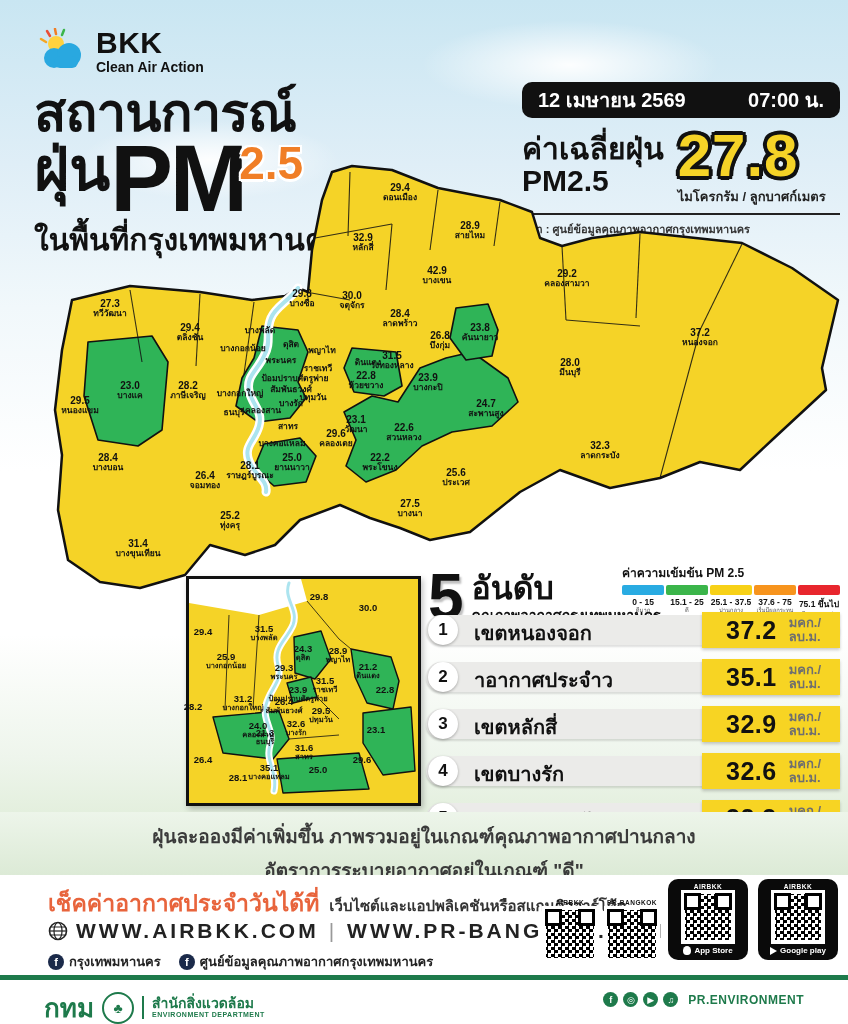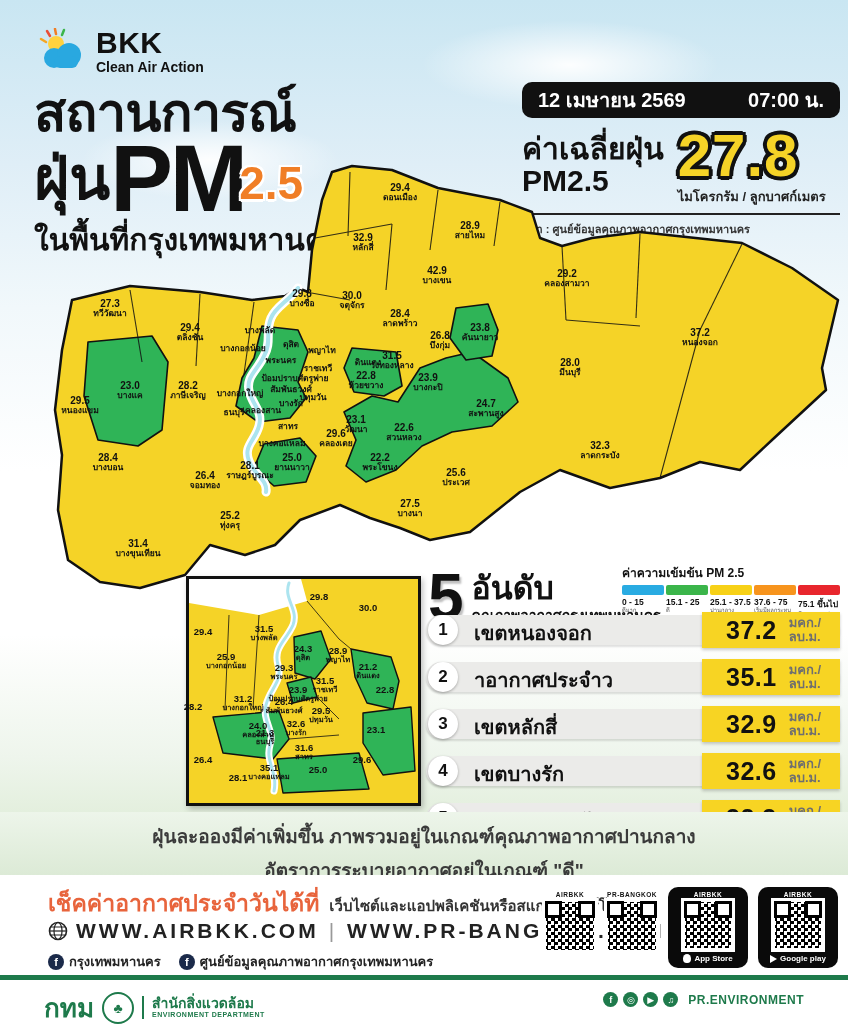--- a/index.html
+++ b/index.html
@@ -7,21 +7,21 @@
     font-family:"Liberation Sans","DejaVu Sans",sans-serif;color:#111;
     background:linear-gradient(180deg,#c9e6f2 0%,#dfeef7 16%,#f1f8fb 30%,#ffffff 46%,#ffffff 62%,#eef5ec 74%,#e3efdd 79.6%,#dcead7 85.4%,#ffffff 85.5%,#ffffff 100%);}
   .cloud{position:absolute;border-radius:50%;background:radial-gradient(ellipse at center,rgba(255,255,255,.95),rgba(255,255,255,0) 70%);}
   
   .logo{position:absolute;left:36px;top:28px;display:flex;align-items:flex-start;}
   .logo-txt{margin-left:4px;line-height:1;}
   .logo-bkk{font-size:30px;font-weight:bold;letter-spacing:.5px;}
   .logo-sub{font-size:14px;font-weight:bold;margin-top:2px;}
   .title{position:absolute;left:34px;top:88px;line-height:.96;}
   .t1{font-size:53px;font-weight:bold;letter-spacing:-1px;}
-  .t2{display:flex;align-items:center;margin-top:2px;}
+  .t2{display:flex;align-items:flex-start;margin-top:2px;}
   .t2a{font-size:60px;font-weight:bold;}
   .t2b{font-size:94px;font-weight:bold;letter-spacing:-3px;line-height:.8;}
   .t2c{font-size:46px;font-weight:bold;color:#f07e26;margin-left:-6px;margin-bottom:-10px;
        text-shadow:-2px -2px 0 #fff,2px -2px 0 #fff,-2px 2px 0 #fff,2px 2px 0 #fff,0 3px 0 #fff;}
   .t3{font-size:30px;font-weight:bold;margin-top:10px;}
   
   .info{position:absolute;left:522px;top:82px;width:318px;}
   .date-pill{background:#111;color:#fff;border-radius:10px;height:36px;display:flex;align-items:center;justify-content:space-between;padding:0 16px;font-size:20px;font-weight:bold;}
   .avg-row{display:flex;margin-top:8px;align-items:center;}
   .avg-labels{font-size:30px;font-weight:bold;line-height:1.05;}
@@ -44,21 +44,21 @@
   .inset .dname{font-size:7.5px;}
   
   .rank-head{position:absolute;left:428px;top:570px;display:flex;align-items:flex-start;}
   .rank-5{font-size:64px;font-weight:bold;line-height:.85;text-shadow:2px 3px 2px rgba(0,0,0,.25);}
   .rank-head-txt{margin-left:8px;margin-top:2px;line-height:1;}
   .rank-title{font-size:32px;font-weight:bold;}
   .rank-sub{font-size:14px;font-weight:bold;margin-top:4px;}
   .legend{position:absolute;left:622px;top:563px;width:218px;}
   .legend-title{font-size:12px;font-weight:bold;margin-bottom:3px;}
   .legend-bars{display:flex;gap:2px;}
-  .legend-item{width:42px;}
+  .legend-item{width:42px;text-align:center;}
   .legend-swatch{height:10px;border-radius:2px;}
   .legend-range{font-size:8.5px;font-weight:bold;margin-top:2px;white-space:nowrap;}
   .legend-label{font-size:5.8px;color:#555;line-height:1.1;}
   .legend-note{font-size:7.5px;color:#444;text-align:right;margin-top:4px;border-top:1px solid #999;padding-top:3px;}
   .rank-rows{position:absolute;left:426px;top:612px;width:414px;}
   .rank-row{position:relative;height:34px;margin-bottom:13px;}
   .row-pill{position:absolute;left:0;top:3px;width:100%;height:30px;background:#ebebe9;border-radius:17px;box-shadow:0 2px 2px rgba(0,0,0,.12);}
   .row-num{position:absolute;left:2px;top:3px;width:30px;height:30px;border-radius:50%;background:#fff;box-shadow:0 1px 3px rgba(0,0,0,.3);display:flex;align-items:center;justify-content:center;font-size:17px;font-weight:bold;}
   .row-name{position:absolute;left:48px;top:5px;font-size:20px;font-weight:bold;}
   .row-chip{position:absolute;right:0;top:0;width:138px;height:36px;background:#f7d423;display:flex;align-items:center;box-shadow:0 2px 3px rgba(0,0,0,.2);}
@@ -72,21 +72,21 @@
   
   .footer{position:absolute;left:0;top:875px;width:848px;height:100px;background:#fff;}
   .f-line1{position:absolute;left:48px;top:10px;display:flex;align-items:baseline;}
   .f-check{font-size:23px;font-weight:bold;color:#e8643c;}
   .f-checksub{font-size:15px;font-weight:bold;color:#333;margin-left:10px;}
   .f-line2{position:absolute;left:48px;top:44px;display:flex;align-items:center;font-size:21px;font-weight:bold;letter-spacing:3px;color:#222;}
   .f-sep{margin:0 10px;color:#999;font-weight:normal;}
   .f-line3{position:absolute;left:48px;top:76px;display:flex;align-items:center;gap:18px;font-size:13px;font-weight:bold;color:#222;}
   .fb{display:flex;align-items:center;gap:5px;}
   .fb-ic{width:16px;height:16px;border-radius:50%;background:#1b2a4a;color:#fff;font-size:11px;font-weight:bold;display:flex;align-items:center;justify-content:center;}
-  .qr-zone{position:absolute;right:10px;top:12px;display:flex;gap:10px;align-items:flex-start;}
+  .qr-zone{position:absolute;right:10px;top:4px;display:flex;gap:10px;align-items:flex-end;}
   .qr-plain{text-align:center;}
   .qr-lab{font-size:6.5px;font-weight:bold;letter-spacing:.5px;margin:4px 0 2px;}
   .qr{width:52px;height:52px;background:conic-gradient(#000 25%,#fff 0 50%,#000 0 75%,#fff 0);background-size:7px 7px;outline:4px solid #fff;outline-offset:-2px;position:relative;}
   .qr:before,.qr:after{content:"";position:absolute;width:11px;height:11px;border:3px solid #000;background:#fff;}
   .qr:before{left:1px;top:1px;} .qr:after{right:1px;top:1px;}
   .qr-app{width:72px;background:#0a0a0a;border-radius:10px;padding:4px 4px 5px;text-align:center;color:#fff;}
   .qr-app .qr-lab{color:#fff;margin-top:0;}
   .qr-app .qr{margin:0 auto;width:50px;height:50px;}
   .badge{display:flex;align-items:center;justify-content:center;gap:3px;margin-top:4px;font-size:8px;font-weight:bold;color:#fff;}
   .badge .tri{width:0;height:0;border-left:7px solid #fff;border-top:4px solid transparent;border-bottom:4px solid transparent;}

